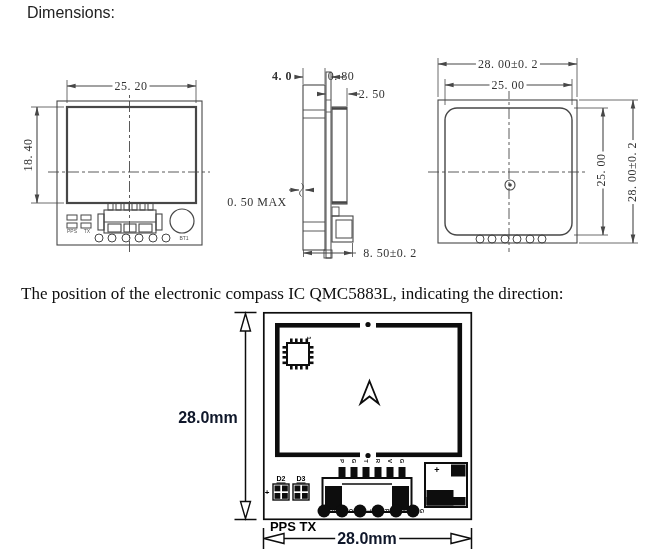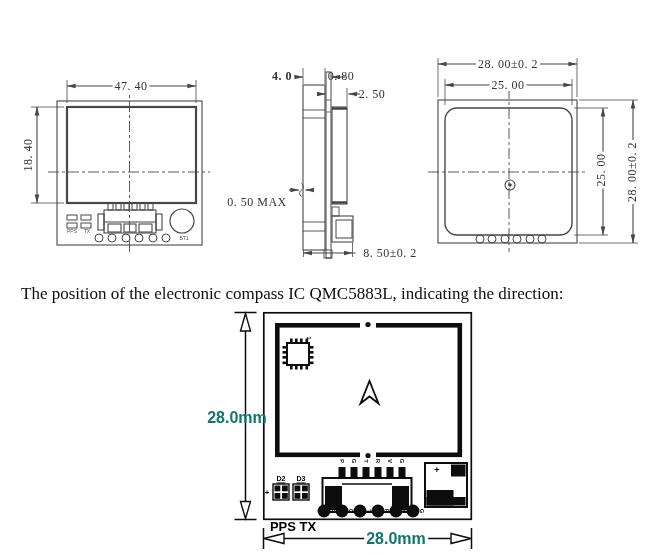--- a/index.html
+++ b/index.html
@@ -9,21 +9,21 @@
   .title{position:absolute;left:27px;top:4px;font-family:"Liberation Sans",sans-serif;
          font-size:16px;color:#222;}
   .caption{position:absolute;left:21px;top:284px;font-family:"Liberation Serif",serif;
          font-size:17px;color:#0d0d0d;white-space:nowrap;}
   .label{position:absolute;font-family:"Liberation Serif",serif;font-size:12px;color:#333;
          white-space:nowrap;line-height:1;letter-spacing:.5px;background:#fff;padding:0 2px;
          transform:translate(-50%,-50%);}
   .rot{transform:translate(-50%,-50%) rotate(-90deg);}
   .nobg{background:transparent;padding:0;}
   .bold-dim{font-family:"Liberation Sans",sans-serif;font-weight:bold;font-size:16px;
-         color:#0f766e;letter-spacing:0;margin-left:29px;}
+         color:#0f172a;letter-spacing:0;}
   .tiny{font-family:"Liberation Sans",sans-serif;font-size:5px;color:#555;background:transparent;
          padding:0;letter-spacing:0;}
   .silk{font-family:"Liberation Sans",sans-serif;font-weight:bold;color:#000;background:transparent;
          padding:0;letter-spacing:0;}
   .u{border-bottom:1px solid #000;padding-bottom:1px;}
   .pinlbl{position:absolute;font-family:"Liberation Sans",sans-serif;font-size:6px;font-weight:bold;
          color:#0d0d0d;line-height:1;white-space:nowrap;
          transform:translate(-50%,-50%) rotate(90deg);}
 </style>
 </head>
@@ -233,23 +233,24 @@
       <circle cx="324" cy="511" r="6.5"></circle>
           <circle cx="342" cy="511" r="6.5"></circle>
           <circle cx="360" cy="511" r="6.5"></circle>
       <circle cx="378" cy="511" r="6.5"></circle>
           <circle cx="396" cy="511" r="6.5"></circle>
           <circle cx="413" cy="511" r="6.5"></circle>
     </g>
   </g>
 </svg>
 
+<div class="title">Dimensions:</div>
 <div class="caption">The position of the electronic compass IC QMC5883L, indicating the direction:</div>
 
-<div class="label" style="left:131px;top:86px;">47. 40</div>
+<div class="label" style="left:131px;top:86px;">25. 20</div>
 <div class="label rot nobg" style="left:28px;top:155px;">18. 40</div>
 <div class="label tiny" style="left:72px;top:231px;">PPS</div>
 <div class="label tiny" style="left:87px;top:231px;">TX</div>
 <div class="label tiny" style="left:184px;top:238px;">BT1</div>
 
 <div class="label nobg" style="left:282px;top:76px;font-weight:bold;">4. 0</div>
 <div class="label nobg" style="left:341px;top:76px;">0. 80</div>
 <div class="label nobg" style="left:372px;top:94px;">2. 50</div>
 <div class="label nobg" style="left:257px;top:190px;margin-top:12px;">0. 50 MAX</div>
 <div class="label" style="left:390px;top:253px;">8. 50±0. 2</div>

